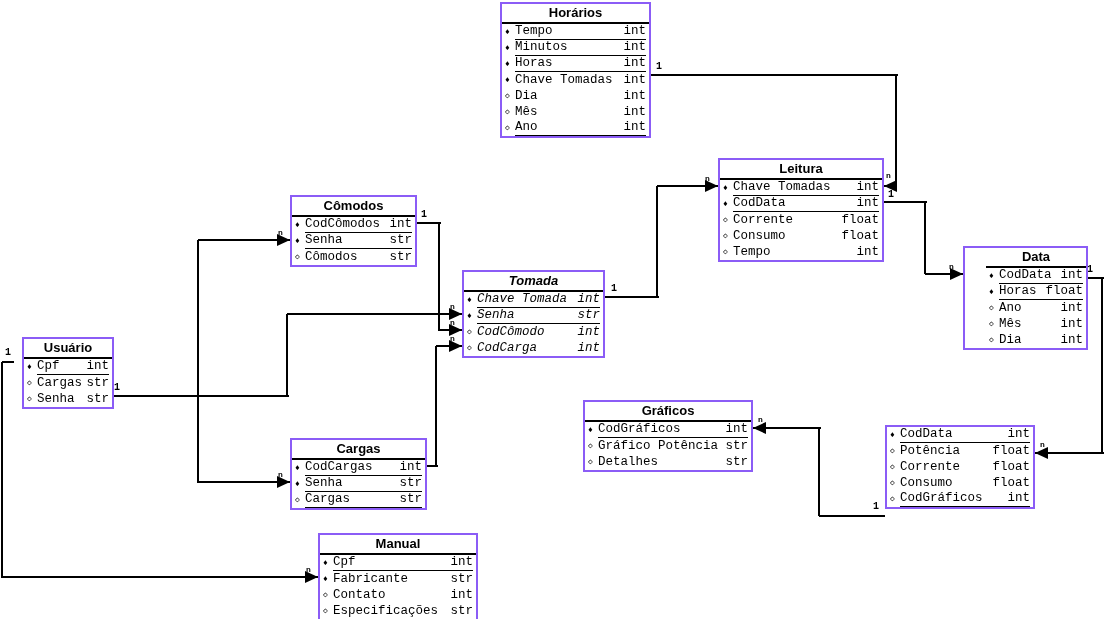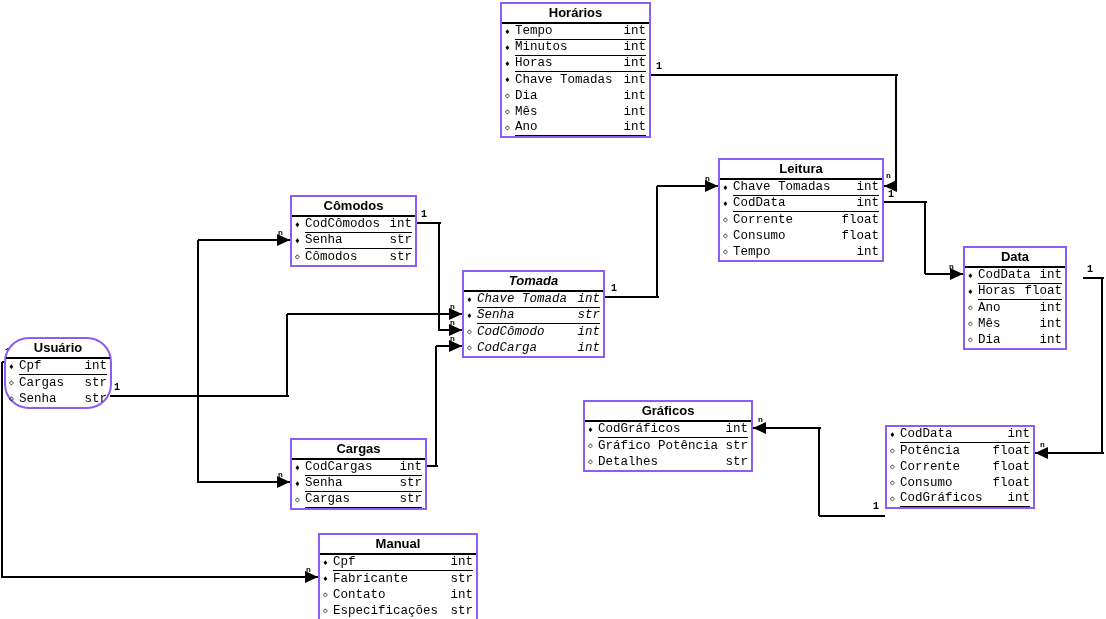--- a/index.html
+++ b/index.html
@@ -175,21 +175,21 @@
         </div>
       </div>
       <div class="field-row">
         <div class="marker">◇</div>
         <div class="fr-content">
           <div class="fname">Tempo</div>
           <div class="ftype">int</div>
         </div>
       </div>
     </div>
-    <div class="table-box" style="left: 963px; top: 246px; width: 104px;">
+    <div class="table-box" style="left: 963px; top: 246px; width: 125px; padding-left: 21px;">
       <div class="table-header">Data</div>
       <div class="field-row">
         <div class="marker">♦</div>
         <div class="fr-content u">
           <div class="fname">CodData</div>
           <div class="ftype">int</div>
         </div>
       </div>
       <div class="field-row">
         <div class="marker">♦</div>
@@ -268,21 +268,21 @@
         </div>
       </div>
       <div class="field-row">
         <div class="marker">◇</div>
         <div class="fr-content">
           <div class="fname">CodCarga</div>
           <div class="ftype">int</div>
         </div>
       </div>
     </div>
-    <div class="table-box" style="left: 4px; top: 337px; width: 108px; border-radius: 25px;">
+    <div class="table-box" style="left: 22px; top: 337px; width: 92px;">
       <div class="table-header">Usuário</div>
       <div class="field-row">
         <div class="marker">♦</div>
         <div class="fr-content u">
           <div class="fname">Cpf</div>
           <div class="ftype">int</div>
         </div>
       </div>
       <div class="field-row">
         <div class="marker">◇</div>

